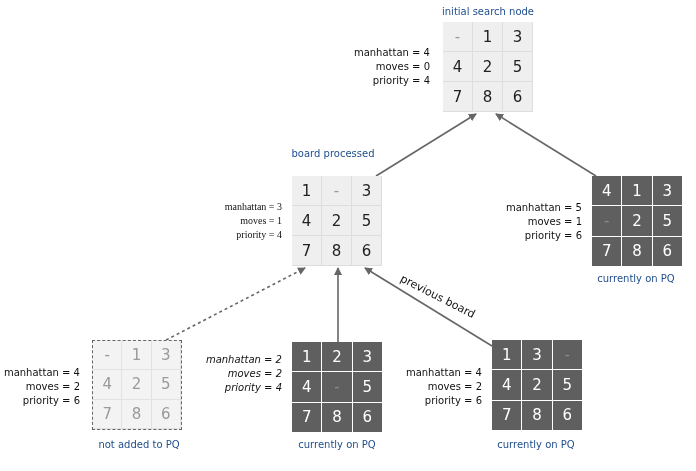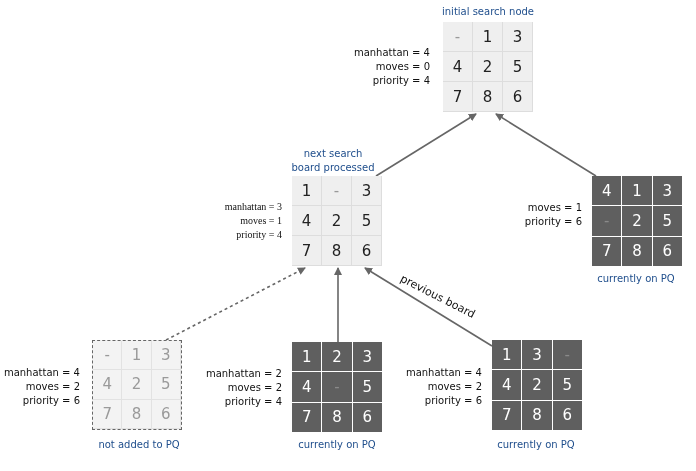--- a/index.html
+++ b/index.html
@@ -68,35 +68,35 @@
       <div class="cell">7</div>
       <div class="cell">8</div>
       <div class="cell">6</div>
     </div>
     <div class="stats" style="left: 172px; top: 200px; font-family: Liberation Serif, serif;">
       <div>manhattan = 3</div>
       <div>moves = 1</div>
       <div>priority = 4</div>
     </div>
     <div class="caption" style="left: 233px; top: 147px;">
-      <div>next search</div>
       <div>board processed</div>
     </div>
     <div class="board dark" style="left: 592px; top: 176px;">
       <div class="cell">4</div>
       <div class="cell">1</div>
       <div class="cell">3</div>
       <div class="cell blank">-</div>
       <div class="cell">2</div>
       <div class="cell">5</div>
       <div class="cell">7</div>
       <div class="cell">8</div>
       <div class="cell">6</div>
     </div>
     <div class="stats" style="left: 472px; top: 201px;">
+      <div>manhattan = 5</div>
       <div>moves = 1</div>
       <div>priority = 6</div>
     </div>
     <div class="caption" style="left: 536px; top: 272px;">
       <div>currently on PQ</div>
     </div>
     <div class="board ghost" style="left: 92px; top: 340px;">
       <div class="cell blank">-</div>
       <div class="cell">1</div>
       <div class="cell">3</div>
@@ -119,21 +119,21 @@
       <div class="cell">1</div>
       <div class="cell">2</div>
       <div class="cell">3</div>
       <div class="cell">4</div>
       <div class="cell blank">-</div>
       <div class="cell">5</div>
       <div class="cell">7</div>
       <div class="cell">8</div>
       <div class="cell">6</div>
     </div>
-    <div class="stats" style="left: 172px; top: 367px;">
+    <div class="stats" style="left: 172px; top: 353px; font-style: italic;">
       <div>manhattan = 2</div>
       <div>moves = 2</div>
       <div>priority = 4</div>
     </div>
     <div class="caption" style="left: 237px; top: 438px;">
       <div>currently on PQ</div>
     </div>
     <div class="board dark" style="left: 492px; top: 340px;">
       <div class="cell">1</div>
       <div class="cell">3</div>

